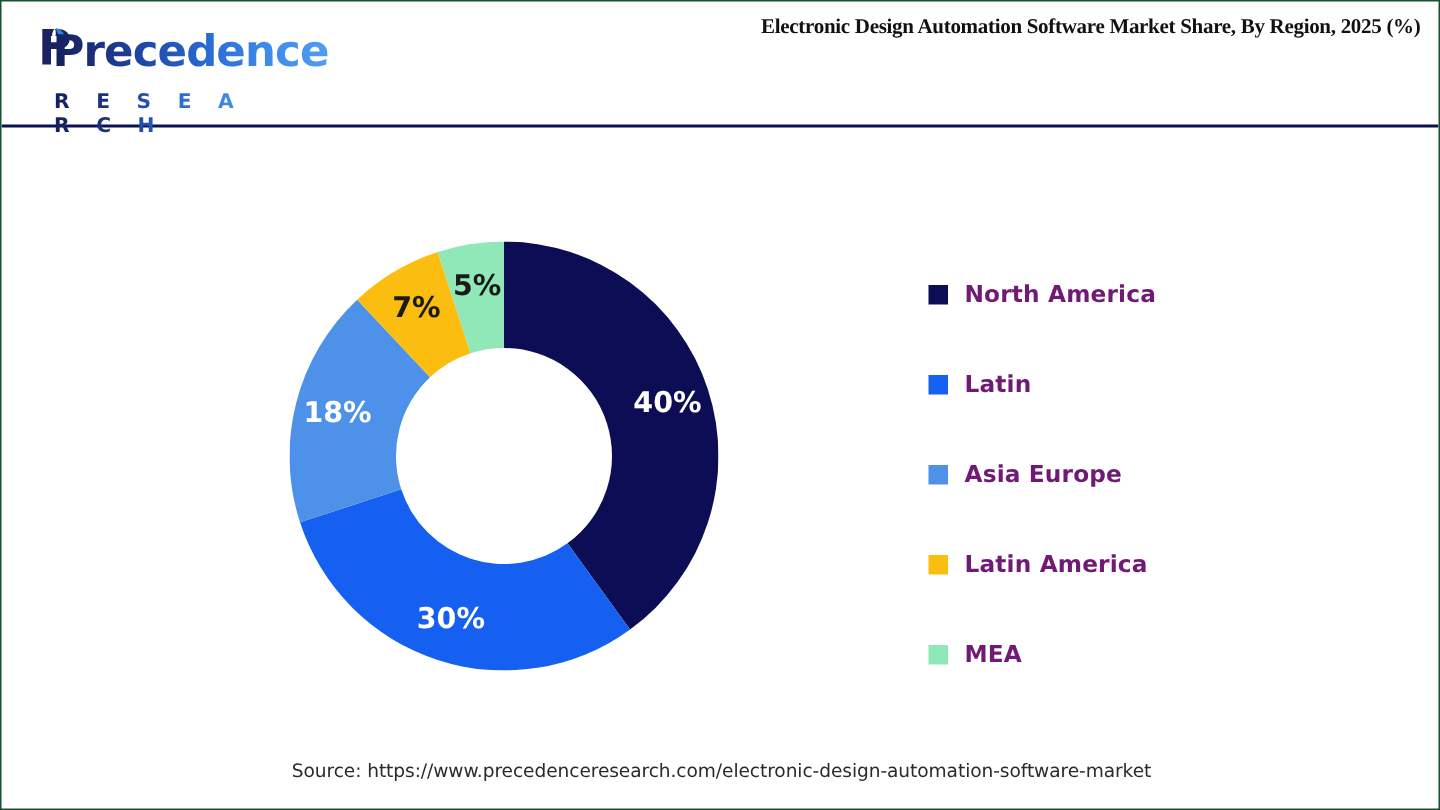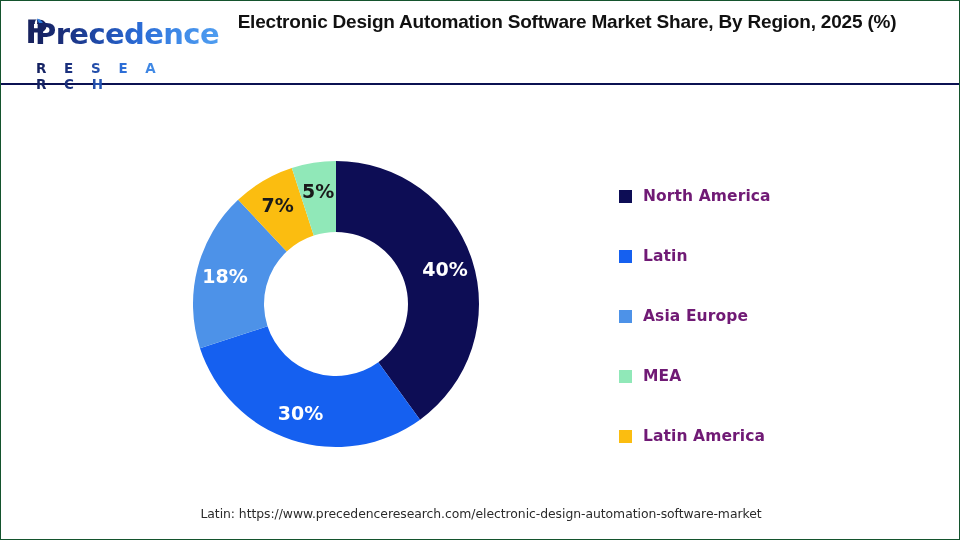--- a/index.html
+++ b/index.html
@@ -86,23 +86,23 @@
     color: transparent;
     -webkit-text-fill-color: transparent;
   }
 
   
   #title {
     position: absolute;
     left: 186px;
     top: 8px;
     width: 760px;
-    text-align: center;
-    font-family: Liberation Sans, sans-serif;
-    font-size: 19px;
+    text-align: right;
+    font-family: Liberation Serif, serif;
+    font-size: 14px;
     font-weight: 700;
     line-height: 1.42;
     color: #111111;
     letter-spacing: -0.2px;
   }
 
   
   #chart-area {
     position: absolute;
     left: 0;
@@ -217,26 +217,26 @@
         </div>
         <div class="legend-row">
           <span class="legend-swatch" style="background: rgb(21, 96, 240);"></span>
           <span class="legend-label">Latin</span>
         </div>
         <div class="legend-row">
           <span class="legend-swatch" style="background: rgb(77, 146, 232);"></span>
           <span class="legend-label">Asia Europe</span>
         </div>
         <div class="legend-row">
+          <span class="legend-swatch" style="background: rgb(251, 189, 16);"></span>
+          <span class="legend-label">Latin America</span>
+        </div>
+        <div class="legend-row">
           <span class="legend-swatch" style="background: rgb(144, 232, 184);"></span>
           <span class="legend-label">MEA</span>
         </div>
-        <div class="legend-row">
-          <span class="legend-swatch" style="background: rgb(251, 189, 16);"></span>
-          <span class="legend-label">Latin America</span>
-        </div>
       </div>
 
   </div>
 
-  <div id="source">Latin: https://www.precedenceresearch.com/electronic-design-automation-software-market</div>
+  <div id="source">Source: https://www.precedenceresearch.com/electronic-design-automation-software-market</div>
 
 </div>
 
 </body></html>

